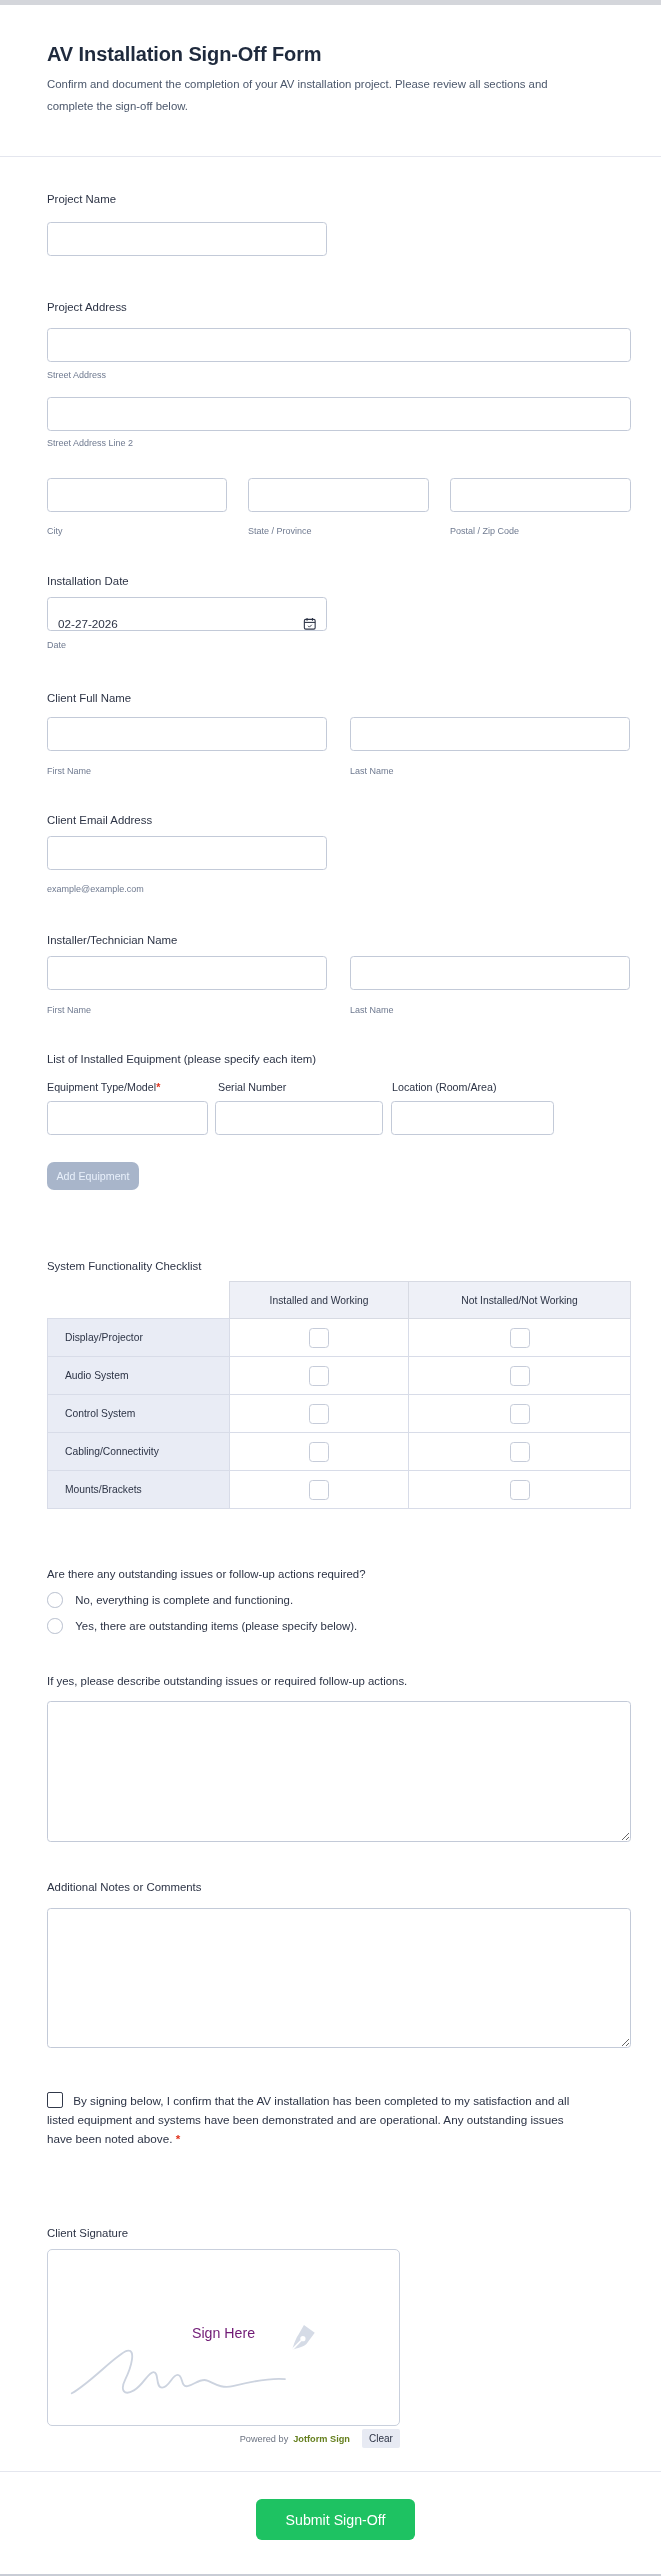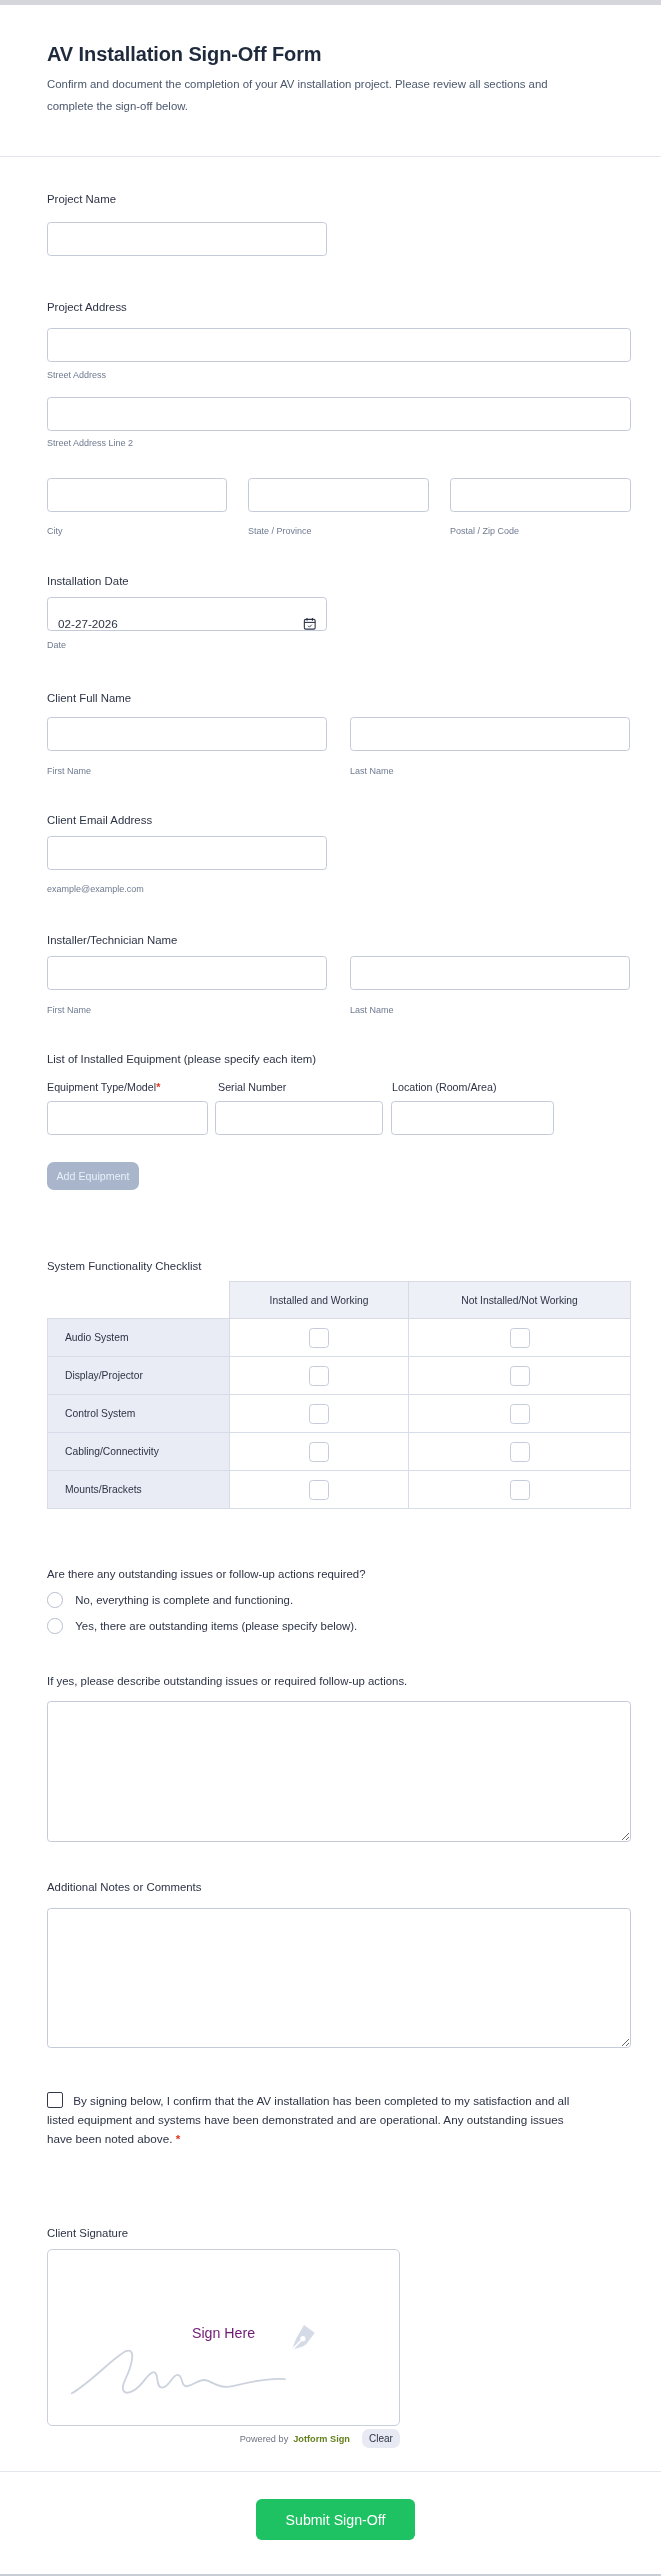--- a/index.html
+++ b/index.html
@@ -52,21 +52,21 @@
   .confirm{position:absolute;font-size:11.7px;line-height:19px;color:#2c3345;}
   .confirm-box{display:inline-block;width:14.2px;height:14.2px;border:1.4px solid #303849;border-radius:2.1px;
          background:#fff;vertical-align:-2.8px;margin-right:10px;cursor:pointer;}
 
   .sigpad{position:absolute;box-sizing:border-box;width:353px;height:177px;background:#fff;
           border:0.7px solid #c9d0dd;border-radius:5px;}
   .signhere{position:absolute;top:75px;left:0;width:100%;text-align:center;font-size:14.2px;color:#701a75;}
   .sigfooter{position:absolute;width:353px;display:flex;align-items:center;justify-content:flex-end;gap:5px;}
   .powered{font-size:9.2px;color:#6b7280;}
   .brand{font-size:9.2px;font-weight:700;color:#66801f;}
-  .clearbtn{box-sizing:border-box;width:38px;height:19px;background:#e7eaf3;border:none;border-radius:7px;
+  .clearbtn{box-sizing:border-box;width:38px;height:19px;background:#e7eaf3;border:none;border-radius:2px;
             font:10px "Liberation Sans",sans-serif;color:#2c3345;margin-left:7.1px;cursor:pointer;}
 
   .submitbtn{position:absolute;box-sizing:border-box;width:159px;height:41px;background:#1ec262;border:none;
              border-radius:5.7px;color:#ffffff;font:500 14.2px "Liberation Sans",sans-serif;cursor:pointer;}
 </style>
 </head>
 <body>
 
 <div class="page">
 
@@ -140,26 +140,26 @@
           <col class="c2">
           <col class="c3">
         </colgroup>
       <tbody>
           <tr>
         <th class="blank"></th>
         <th class="hcell">Installed and Working</th>
         <th class="hcell">Not Installed/Not Working</th>
       </tr>
       <tr>
+        <td class="rlabel">Display/Projector</td>
+        <td class="ccell"><span class="tbox"></span></td>
+        <td class="ccell"><span class="tbox"></span></td>
+      </tr>
+      <tr>
         <td class="rlabel">Audio System</td>
-        <td class="ccell"><span class="tbox"></span></td>
-        <td class="ccell"><span class="tbox"></span></td>
-      </tr>
-      <tr>
-        <td class="rlabel">Display/Projector</td>
         <td class="ccell"><span class="tbox"></span></td>
         <td class="ccell"><span class="tbox"></span></td>
       </tr>
       <tr>
         <td class="rlabel">Control System</td>
         <td class="ccell"><span class="tbox"></span></td>
         <td class="ccell"><span class="tbox"></span></td>
       </tr>
       <tr>
         <td class="rlabel">Cabling/Connectivity</td>

